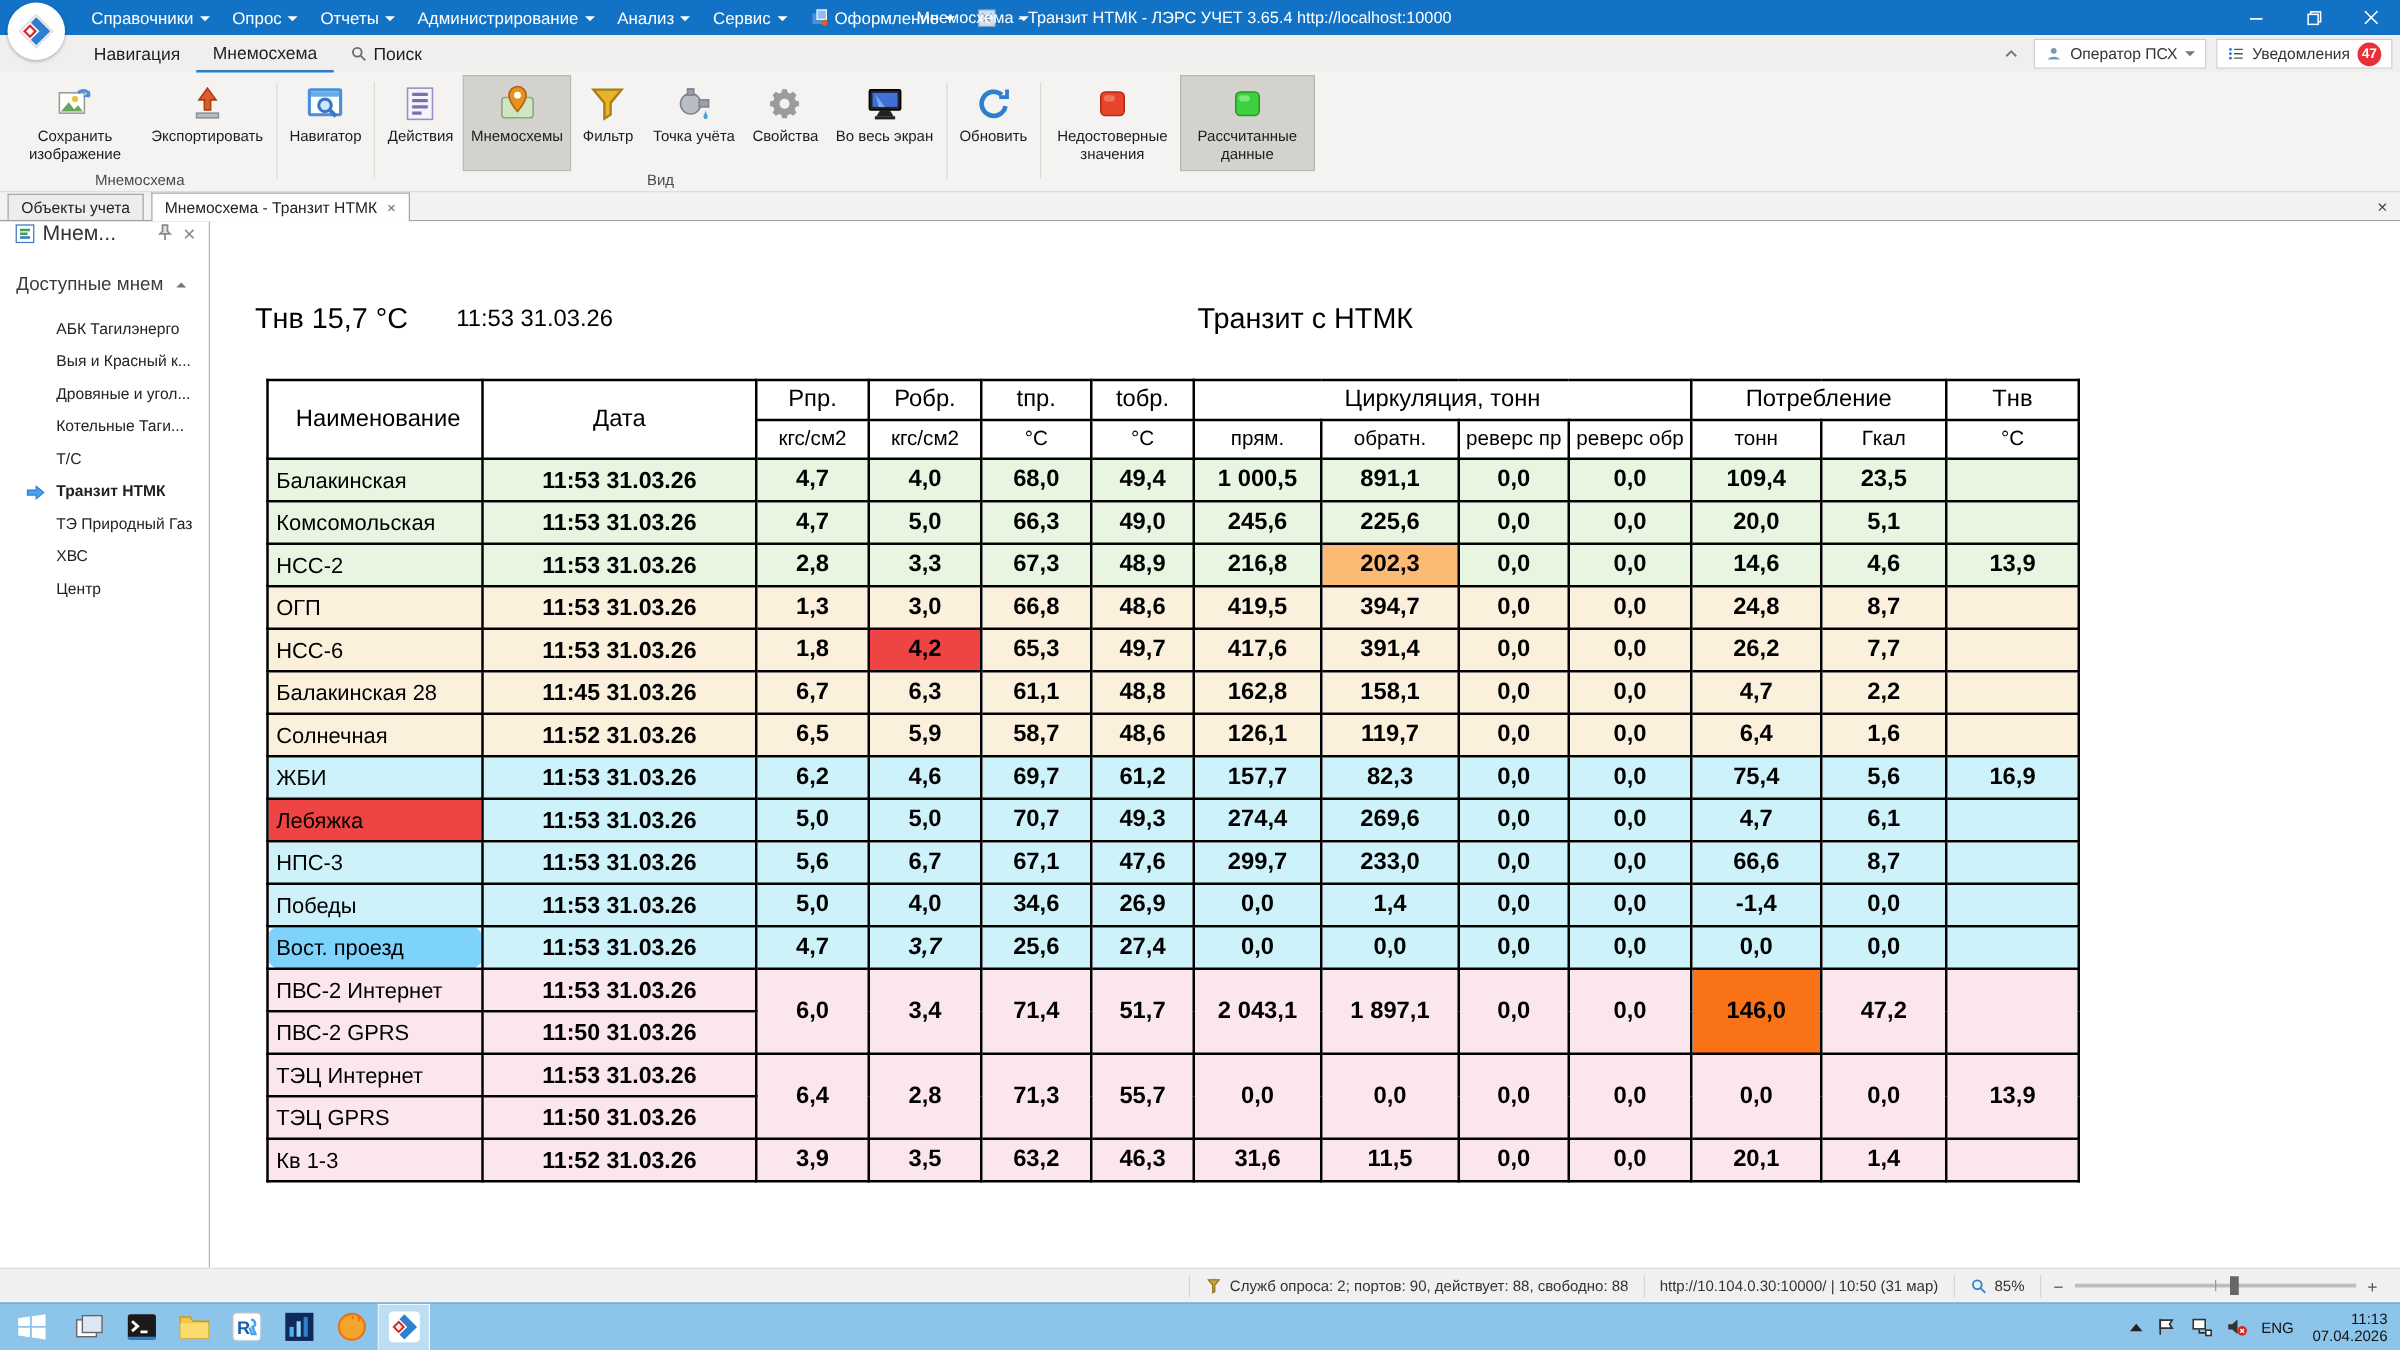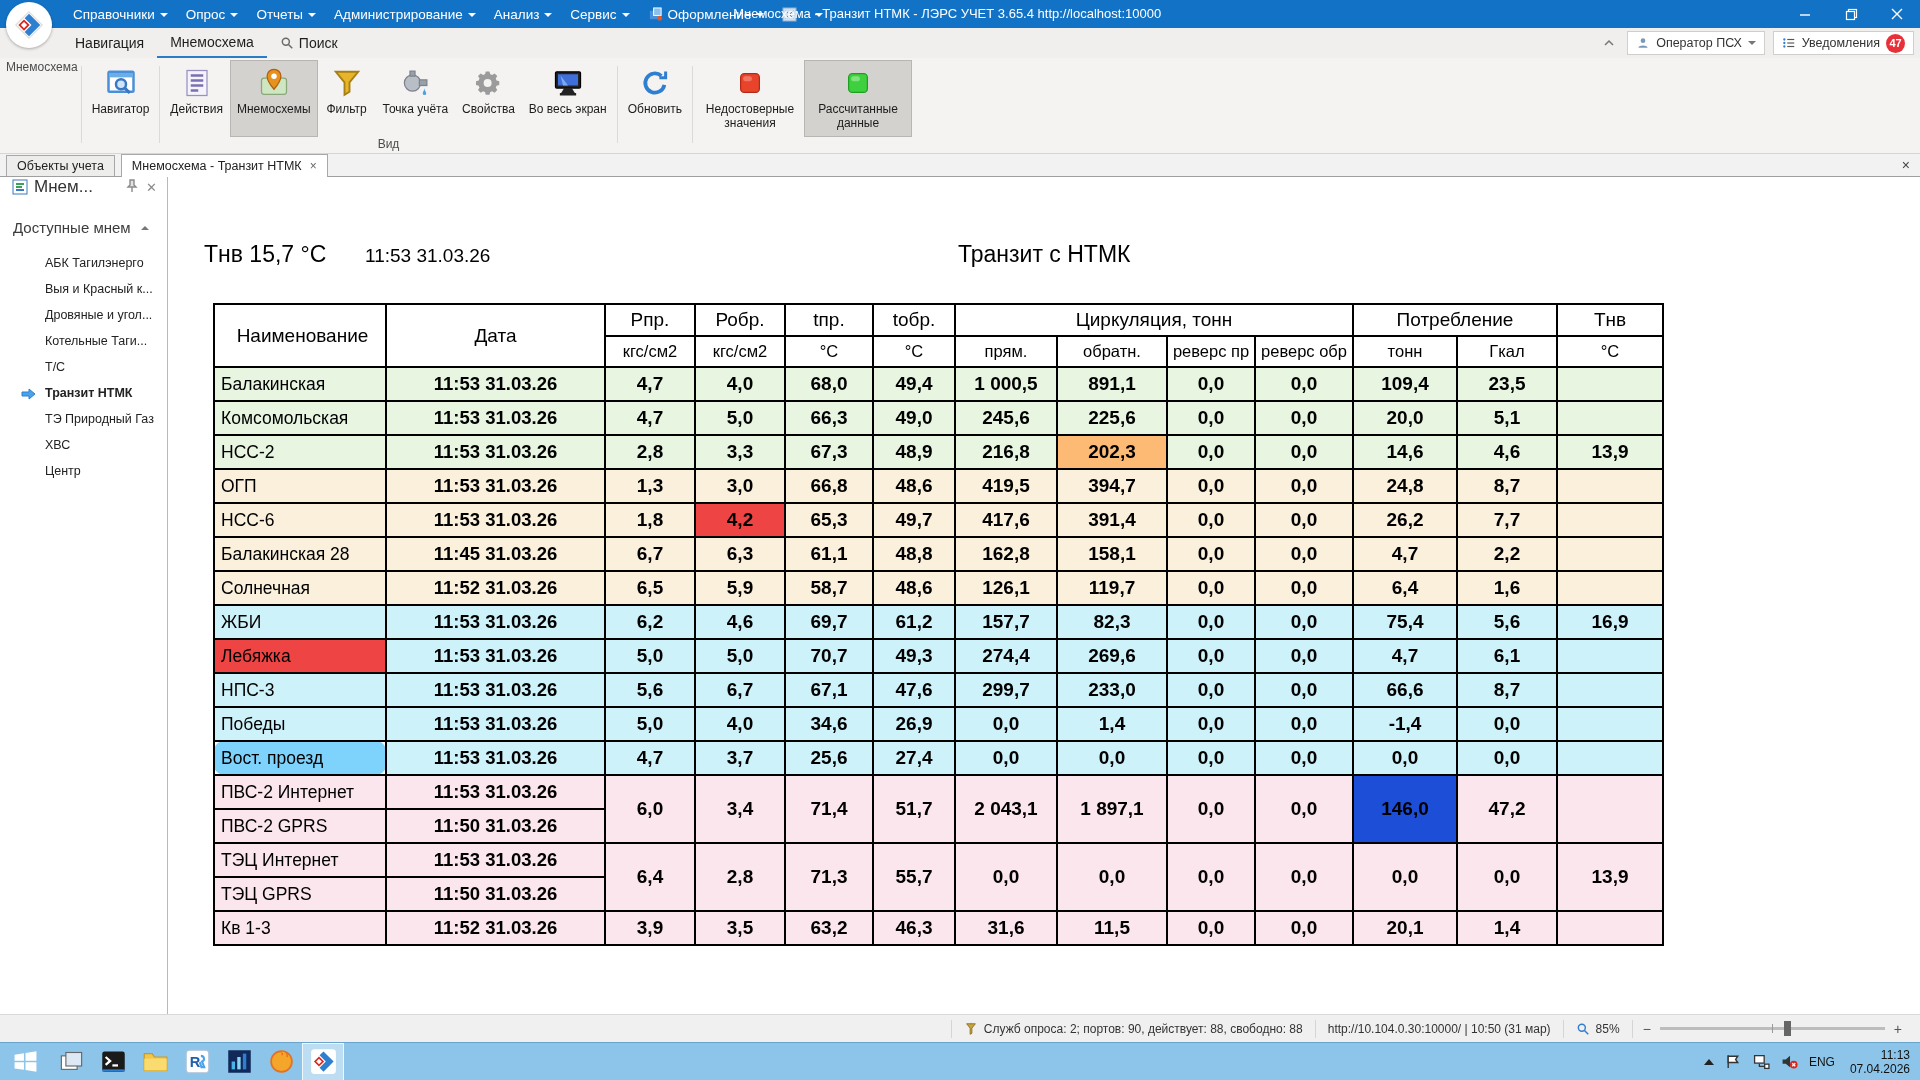--- a/index.html
+++ b/index.html
@@ -236,20 +236,43 @@
             </g>
           </svg>
         <span>Уведомления</span>
         <span class="badge">47</span>
       </div>
     </div>
   </div>
 
   <div class="ribbon" id="ribbonGroups">
       <div class="rgroup">
+        <div class="rbuttons">
+          <div class="rbtn">
+            <span class="ric">
+              <svg viewBox="0 0 24 24">
+                <rect x="2" y="5" width="16" height="13" fill="#fff" stroke="#9a9a9a"></rect>
+                <circle cx="12" cy="9" r="2" fill="#f0c030"></circle>
+                <path d="M3 17l5-6 3.5 4.5 2.5-2.5 3 4z" fill="#69a85c"></path>
+                <path d="M14 5c2.5-2.5 7-1.5 7 2" fill="none" stroke="#4a90d9" stroke-width="2"></path>
+                <path d="M21.5 3.5v4.3h-4.3z" fill="#4a90d9"></path>
+              </svg>
+            </span>
+            <span class="rlb">Сохранить изображение</span>
+          </div>
+          <div class="rbtn">
+            <span class="ric">
+              <svg viewBox="0 0 24 24">
+                <path d="M12 2l5.5 7.5H14V16h-4V9.5H6.5z" fill="#e05a2b" stroke="#a53c14"></path>
+                <rect x="5" y="18" width="14" height="3" fill="#b9bec6" stroke="#8a8f98"></rect>
+              </svg>
+            </span>
+            <span class="rlb">Экспортировать</span>
+          </div>
+        </div>
         <div class="rglabel">Мнемосхема</div>
       </div>
       <div class="rsep"></div>
       <div class="rgroup">
         <div class="rbuttons">
           <div class="rbtn">
             <span class="ric">
               <svg viewBox="0 0 24 24">
                 <rect x="2" y="3" width="20" height="16" rx="1" fill="#fff" stroke="#4a90d9" stroke-width="2"></rect>
                 <rect x="3" y="4" width="18" height="3.5" fill="#6aaee8"></rect>
@@ -629,21 +652,21 @@
               <td class="vl" style="background: rgb(205, 242, 250);">0,0</td>
               <td class="vl" style="background: rgb(205, 242, 250);">0,0</td>
               <td class="vl" style="background: rgb(205, 242, 250);">-1,4</td>
               <td class="vl" style="background: rgb(205, 242, 250);">0,0</td>
               <td class="vl" style="background: rgb(205, 242, 250);"></td>
             </tr>
             <tr>
               <td class="nm" style="background: #7dd3fc; border-radius: 10px;">Вост. проезд</td>
               <td class="dt" style="background: rgb(205, 242, 250);">11:53 31.03.26</td>
               <td class="vl" style="background: rgb(205, 242, 250);">4,7</td>
-              <td class="vl" style="background: rgb(205, 242, 250);">3,7</td>
+              <td class="vl" style="background: rgb(205, 242, 250); font-style: italic;">3,7</td>
               <td class="vl" style="background: rgb(205, 242, 250);">25,6</td>
               <td class="vl" style="background: rgb(205, 242, 250);">27,4</td>
               <td class="vl" style="background: rgb(205, 242, 250);">0,0</td>
               <td class="vl" style="background: rgb(205, 242, 250);">0,0</td>
               <td class="vl" style="background: rgb(205, 242, 250);">0,0</td>
               <td class="vl" style="background: rgb(205, 242, 250);">0,0</td>
               <td class="vl" style="background: rgb(205, 242, 250);">0,0</td>
               <td class="vl" style="background: rgb(205, 242, 250);">0,0</td>
               <td class="vl" style="background: rgb(205, 242, 250);"></td>
             </tr>
@@ -651,21 +674,21 @@
               <td class="nm" style="background: rgb(251, 230, 238);">ПВС-2 Интернет</td>
               <td class="dt" style="background: rgb(251, 230, 238);">11:53 31.03.26</td>
               <td class="vl" rowspan="2" style="background: rgb(251, 230, 238);">6,0</td>
               <td class="vl" rowspan="2" style="background: rgb(251, 230, 238);">3,4</td>
               <td class="vl" rowspan="2" style="background: rgb(251, 230, 238);">71,4</td>
               <td class="vl" rowspan="2" style="background: rgb(251, 230, 238);">51,7</td>
               <td class="vl" rowspan="2" style="background: rgb(251, 230, 238);">2 043,1</td>
               <td class="vl" rowspan="2" style="background: rgb(251, 230, 238);">1 897,1</td>
               <td class="vl" rowspan="2" style="background: rgb(251, 230, 238);">0,0</td>
               <td class="vl" rowspan="2" style="background: rgb(251, 230, 238);">0,0</td>
-              <td class="vl" rowspan="2" style="background: #1d4ed8;">146,0</td>
+              <td class="vl" rowspan="2" style="background: #f97316;">146,0</td>
               <td class="vl" rowspan="2" style="background: rgb(251, 230, 238);">47,2</td>
               <td class="vl" rowspan="2" style="background: rgb(251, 230, 238);"></td>
             </tr>
             <tr>
               <td class="nm" style="background: rgb(251, 230, 238);">ПВС-2 GPRS</td>
               <td class="dt" style="background: rgb(251, 230, 238);">11:50 31.03.26</td>
             </tr>
             <tr>
               <td class="nm" style="background: rgb(251, 230, 238);">ТЭЦ Интернет</td>
               <td class="dt" style="background: rgb(251, 230, 238);">11:53 31.03.26</td>

